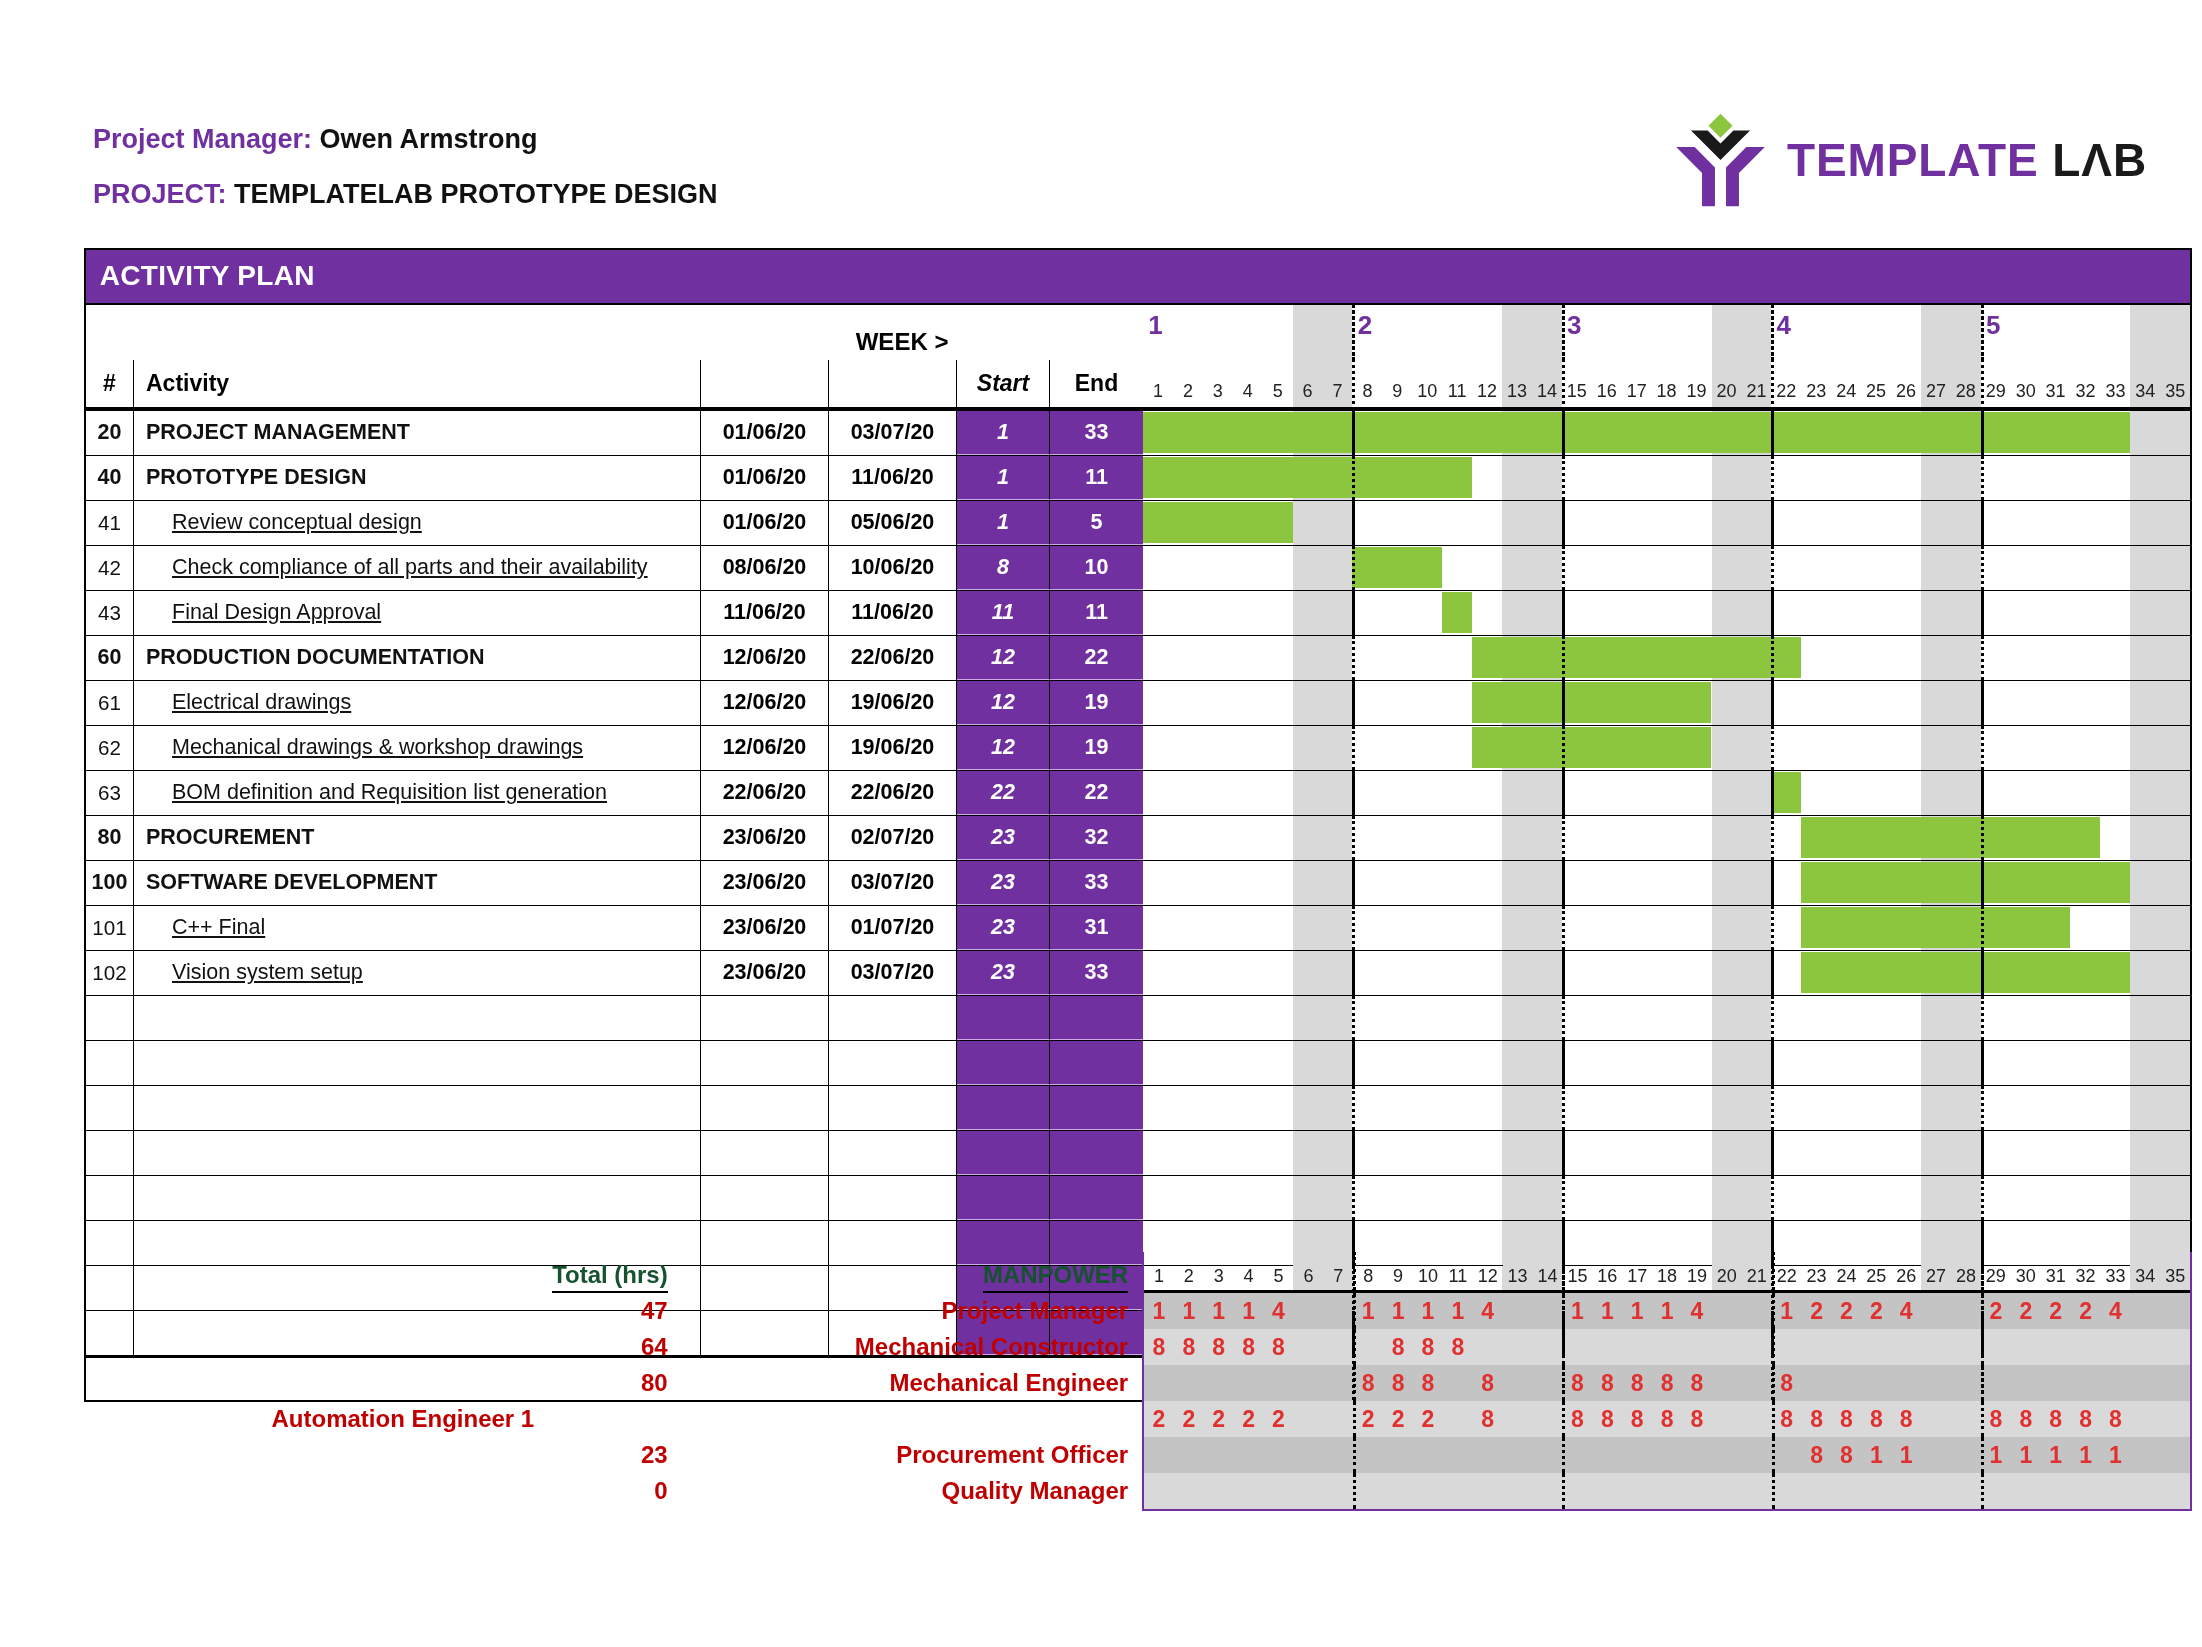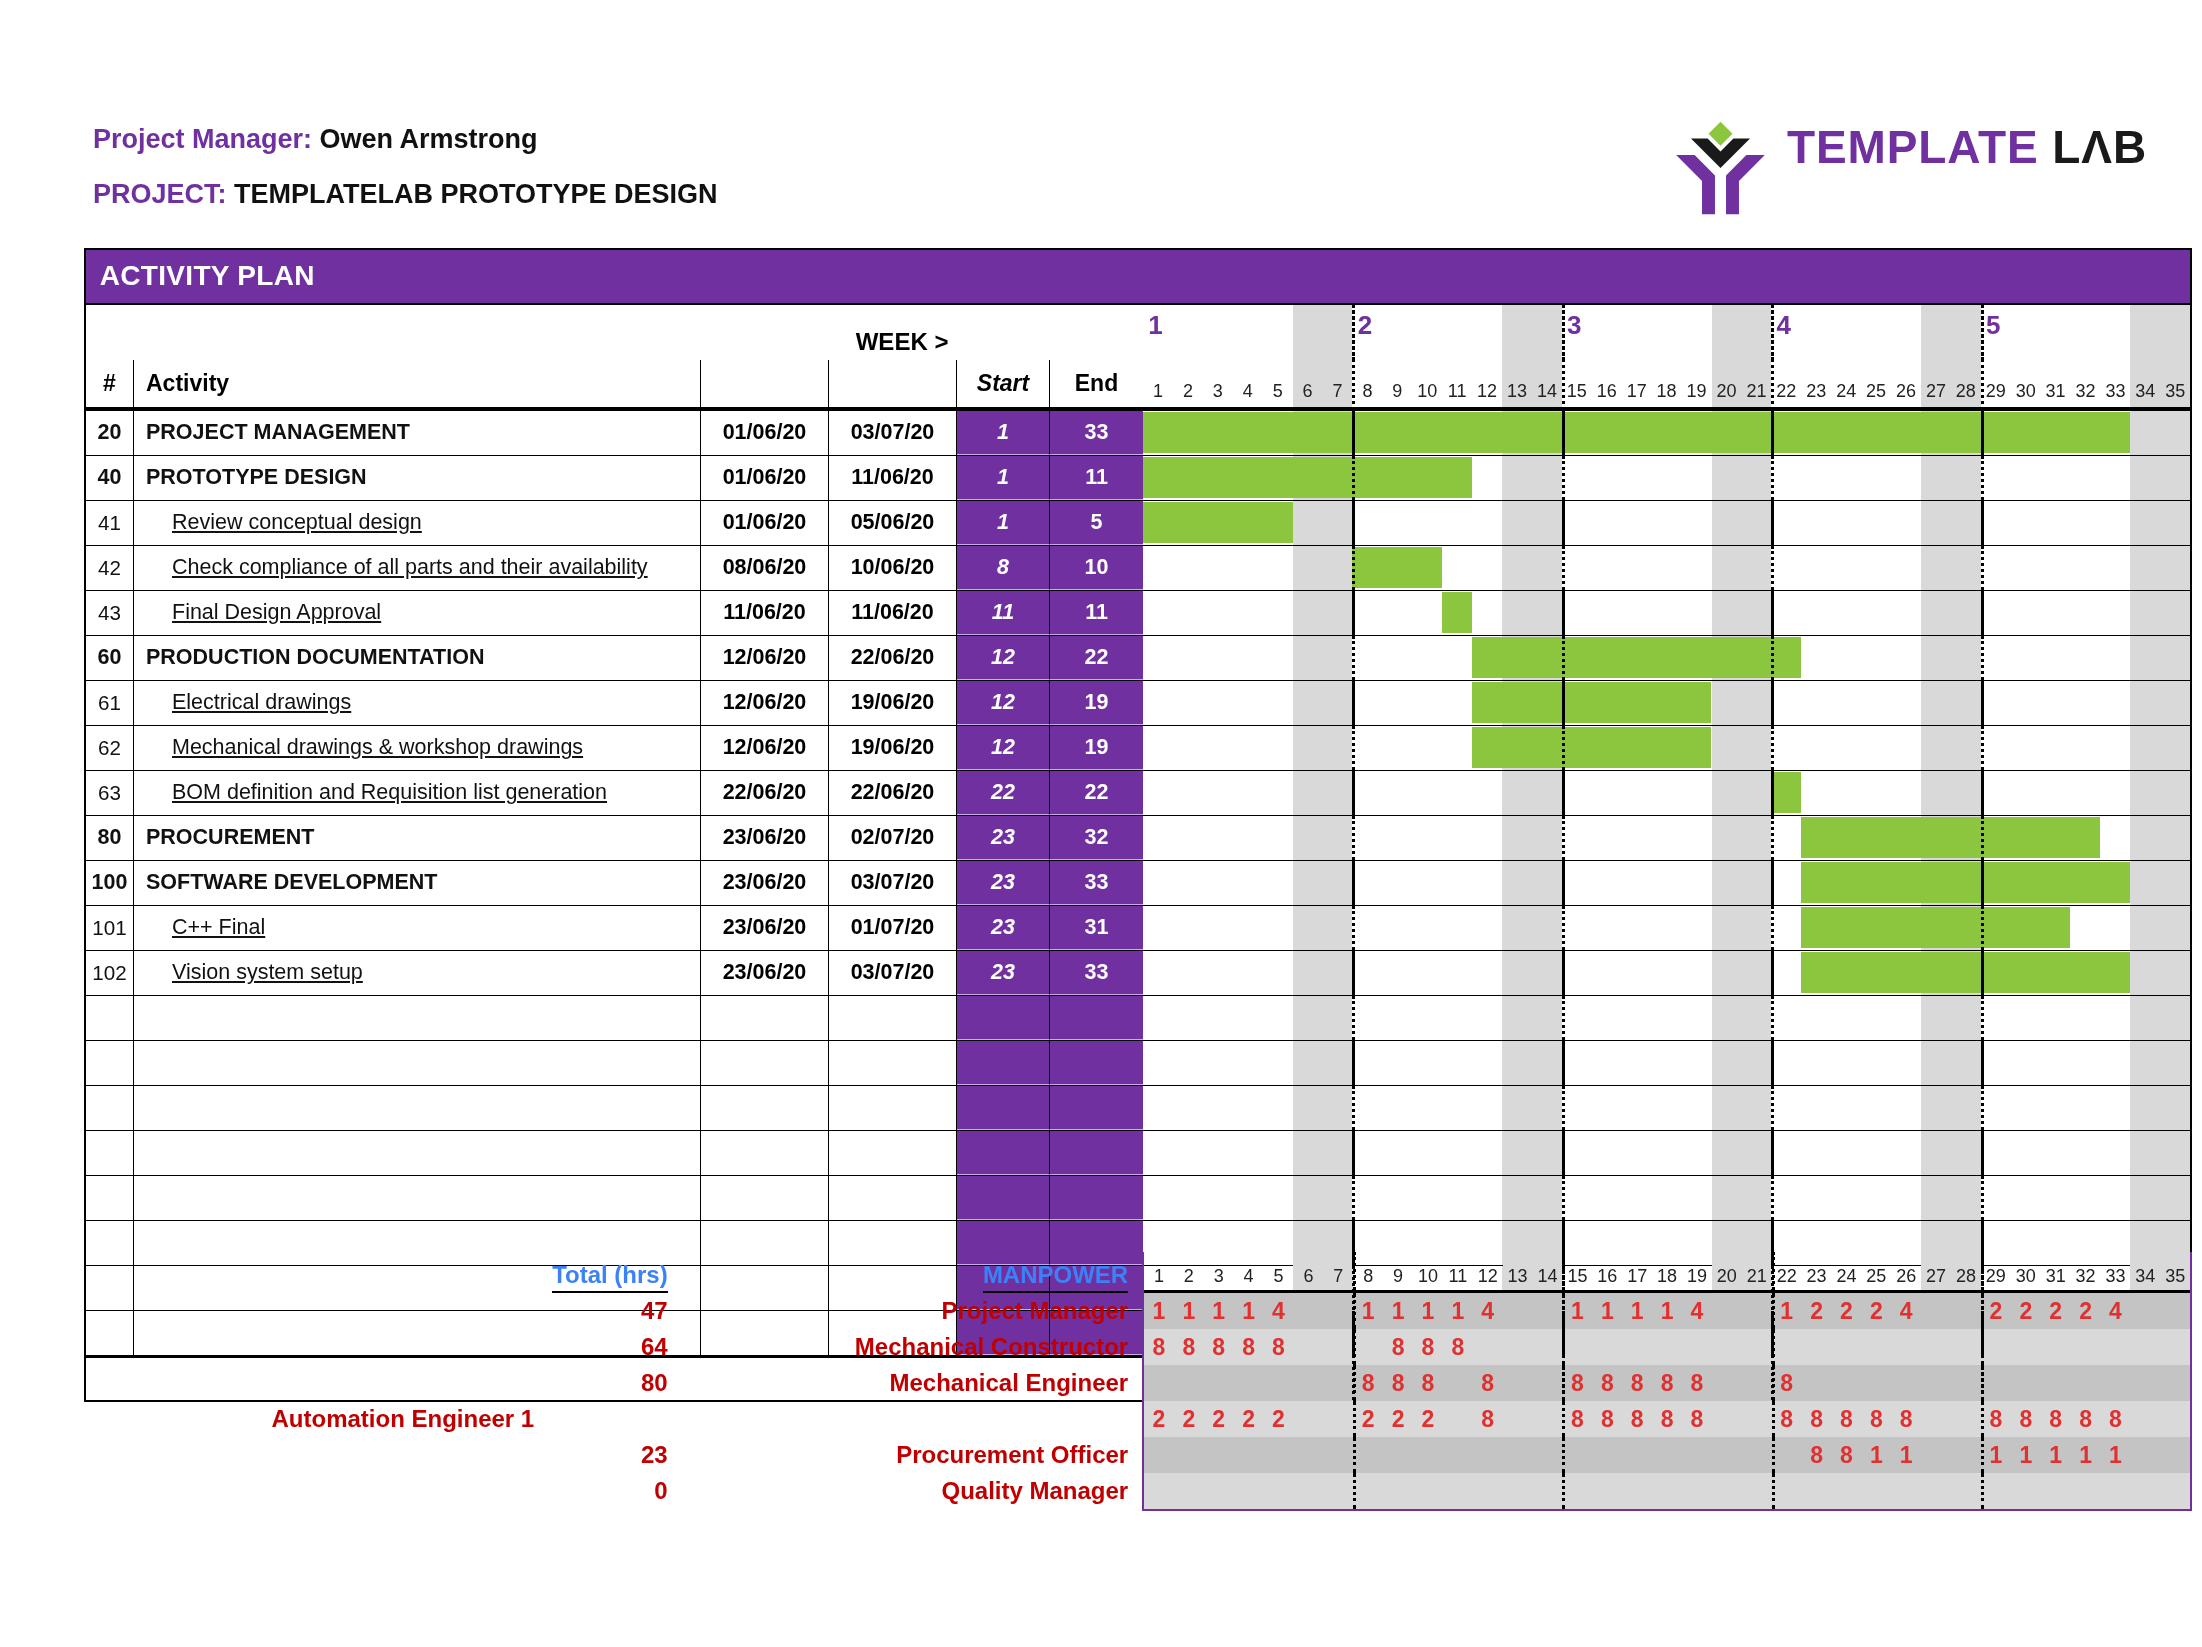--- a/index.html
+++ b/index.html
@@ -11,21 +11,21 @@
   }
 
   .page { position: relative; width: 2203px; height: 1648px; }
 
   
   .hdr { position: absolute; left: 93px; top: 112px; }
   .hdr-line { font-size: 27px; font-weight: bold; line-height: 55px; white-space: nowrap; }
   .hdr-key { color: #7030a0; }
   .hdr-val { color: #111111; }
 
-  .logo-wrap { position: absolute; right: 56px; top: 120px; display: flex; align-items: flex-start; gap: 19px; }
+  .logo-wrap { position: absolute; right: 56px; top: 112px; display: flex; align-items: center; gap: 19px; }
   .logo-mark { width: 95px; height: 96px; flex: 0 0 auto; }
   .logo-text { font-size: 46px; font-weight: bold; letter-spacing: 0.9px; white-space: nowrap; }
   .logo-t1 { color: #7030a0; }
   .logo-t2 { color: #1a1a1a; }
 
   
   .plan { position: absolute; left: 84px; top: 248px; width: 2108px; border: 2.6px solid #000; }
 
   .plan-title {
     background: #7030a0; color: #ffffff;
@@ -104,21 +104,21 @@
   
   .mp { position: absolute; left: 84px; top: 1252px; width: 2108px; }
   .mp-grid { display: flex; }
   .mp-left { flex: 0 0 1057px; }
   .mp-right { flex: 1 1 auto; position: relative; border: 2.6px solid #7030a0; border-top: none; }
 
   .mp-hrow { display: flex; height: 41px; align-items: flex-end; }
   .mp-total { width: 594px; text-align: right; padding-right: 10.3px; }
   .mp-role  { width: 464px; text-align: right; padding-right: 13.8px; }
 
-  .mp-hdr-txt { font-size: 24px; font-weight: bold; color: #3b82f6;
+  .mp-hdr-txt { font-size: 24px; font-weight: bold; color: #14532d;
                 border-bottom: 2.6px solid #000; display: inline-block; padding-bottom: 1.7px; }
 
   .mp-row { display: flex; height: 36px; align-items: center; }
   .mp-row .mp-total { font-size: 24px; font-weight: bold; color: #c00000; }
   .mp-row .mp-role  { font-size: 24px; font-weight: bold; color: #c00000; }
 
   .mp-daynum-row { height: 41px; display: flex; border-bottom: 3.4px solid #000; }
   .mp-daynum { flex: 1 1 0; display: flex; align-items: flex-end; justify-content: center;
                font-size: 18px; color: #222; padding-bottom: 3.4px; }
 

